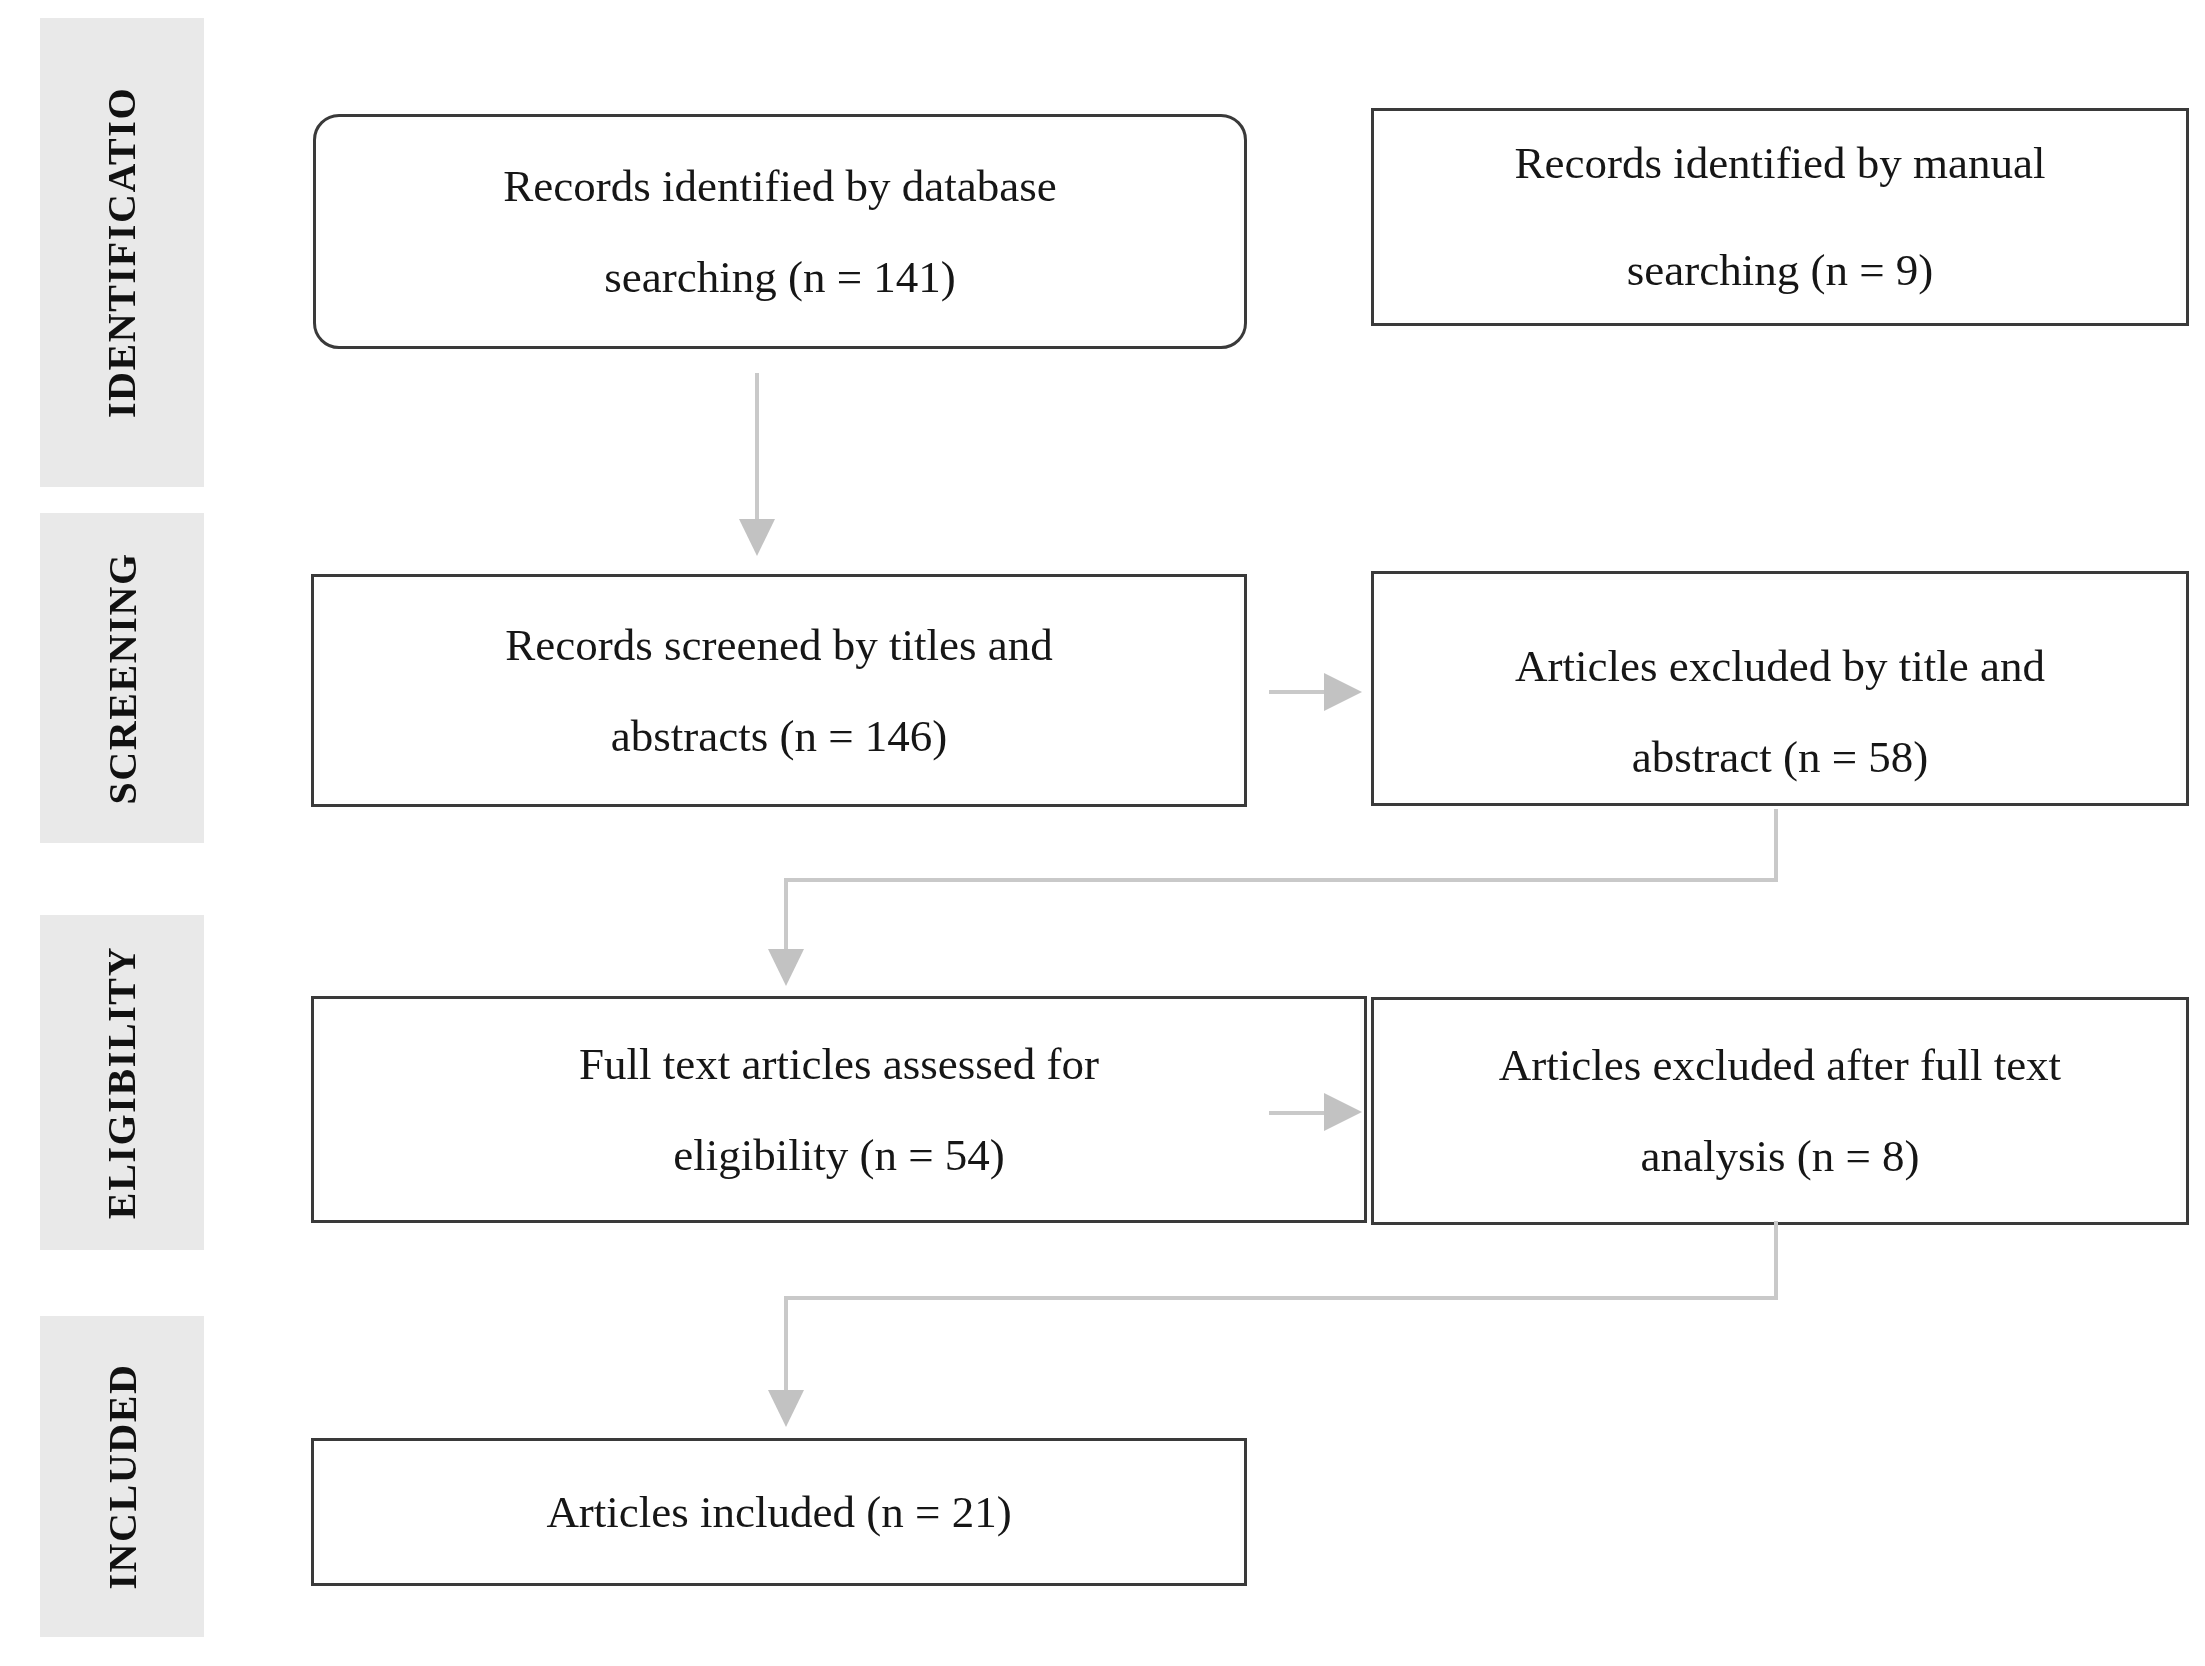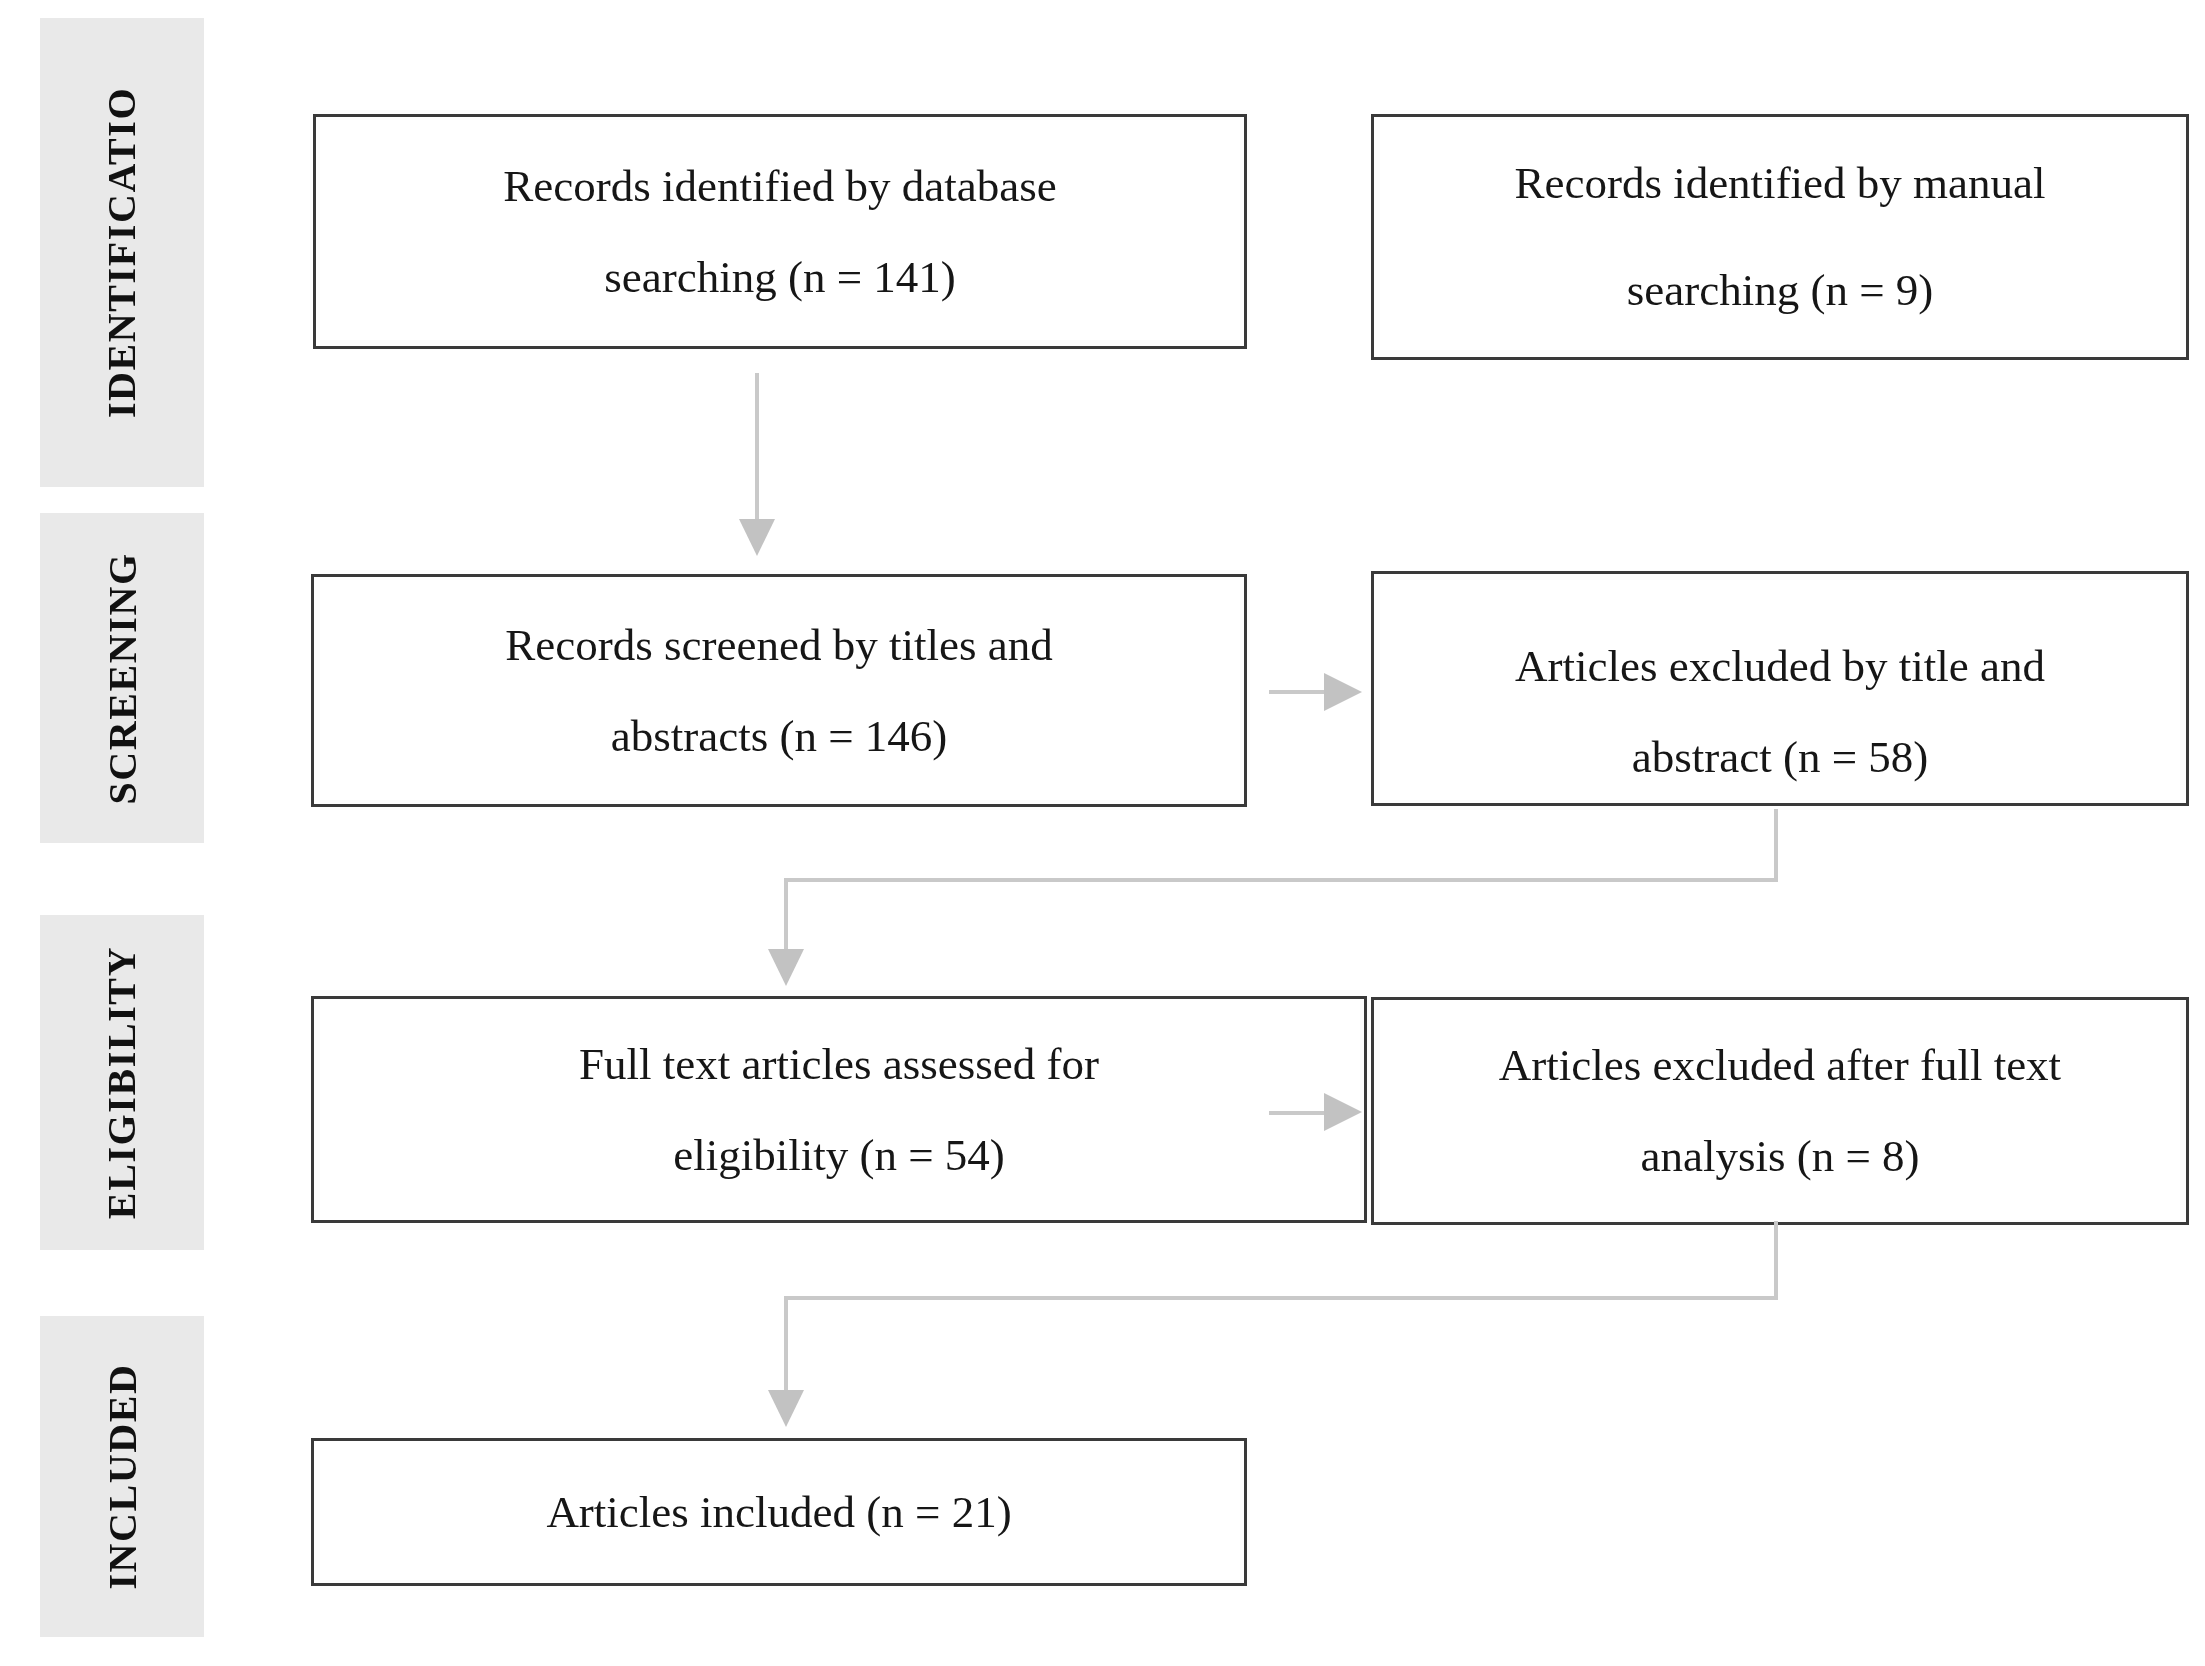--- a/index.html
+++ b/index.html
@@ -47,22 +47,22 @@
     border: 3.2px solid #3a3a3a;
     box-sizing: border-box;
     display: flex;
     flex-direction: column;
     align-items: center;
     justify-content: center;
     text-align: center;
     font-size: 45px;
     line-height: 91px;
   }
-  .box-1 { left: 313px;  top: 114px;  width: 934px; height: 235px; }
-  .box-2 { left: 1371px; top: 114px;  width: 818px; height: 246px; gap: 16px; }
+  .box-1 { left: 313px;  top: 114px;  width: 934px; height: 235px; border-radius: 26px; }
+  .box-2 { left: 1371px; top: 108px;  width: 818px; height: 218px; gap: 16px; }
   .box-3 { left: 311px;  top: 574px;  width: 936px; height: 233px; }
   .box-4 { left: 1371px; top: 571px;  width: 818px; height: 235px; justify-content: flex-end; }
   .box-5 { left: 311px;  top: 996px; width: 1056px; height: 227px; }
   .box-6 { left: 1371px; top: 991px; width: 818px; height: 228px; margin-top: 6px; }
   .box-7 { left: 311px;  top: 1438px; width: 936px; height: 148px; }
 
   
   .conn {
     position: absolute;
     background: #c9c9c9;

